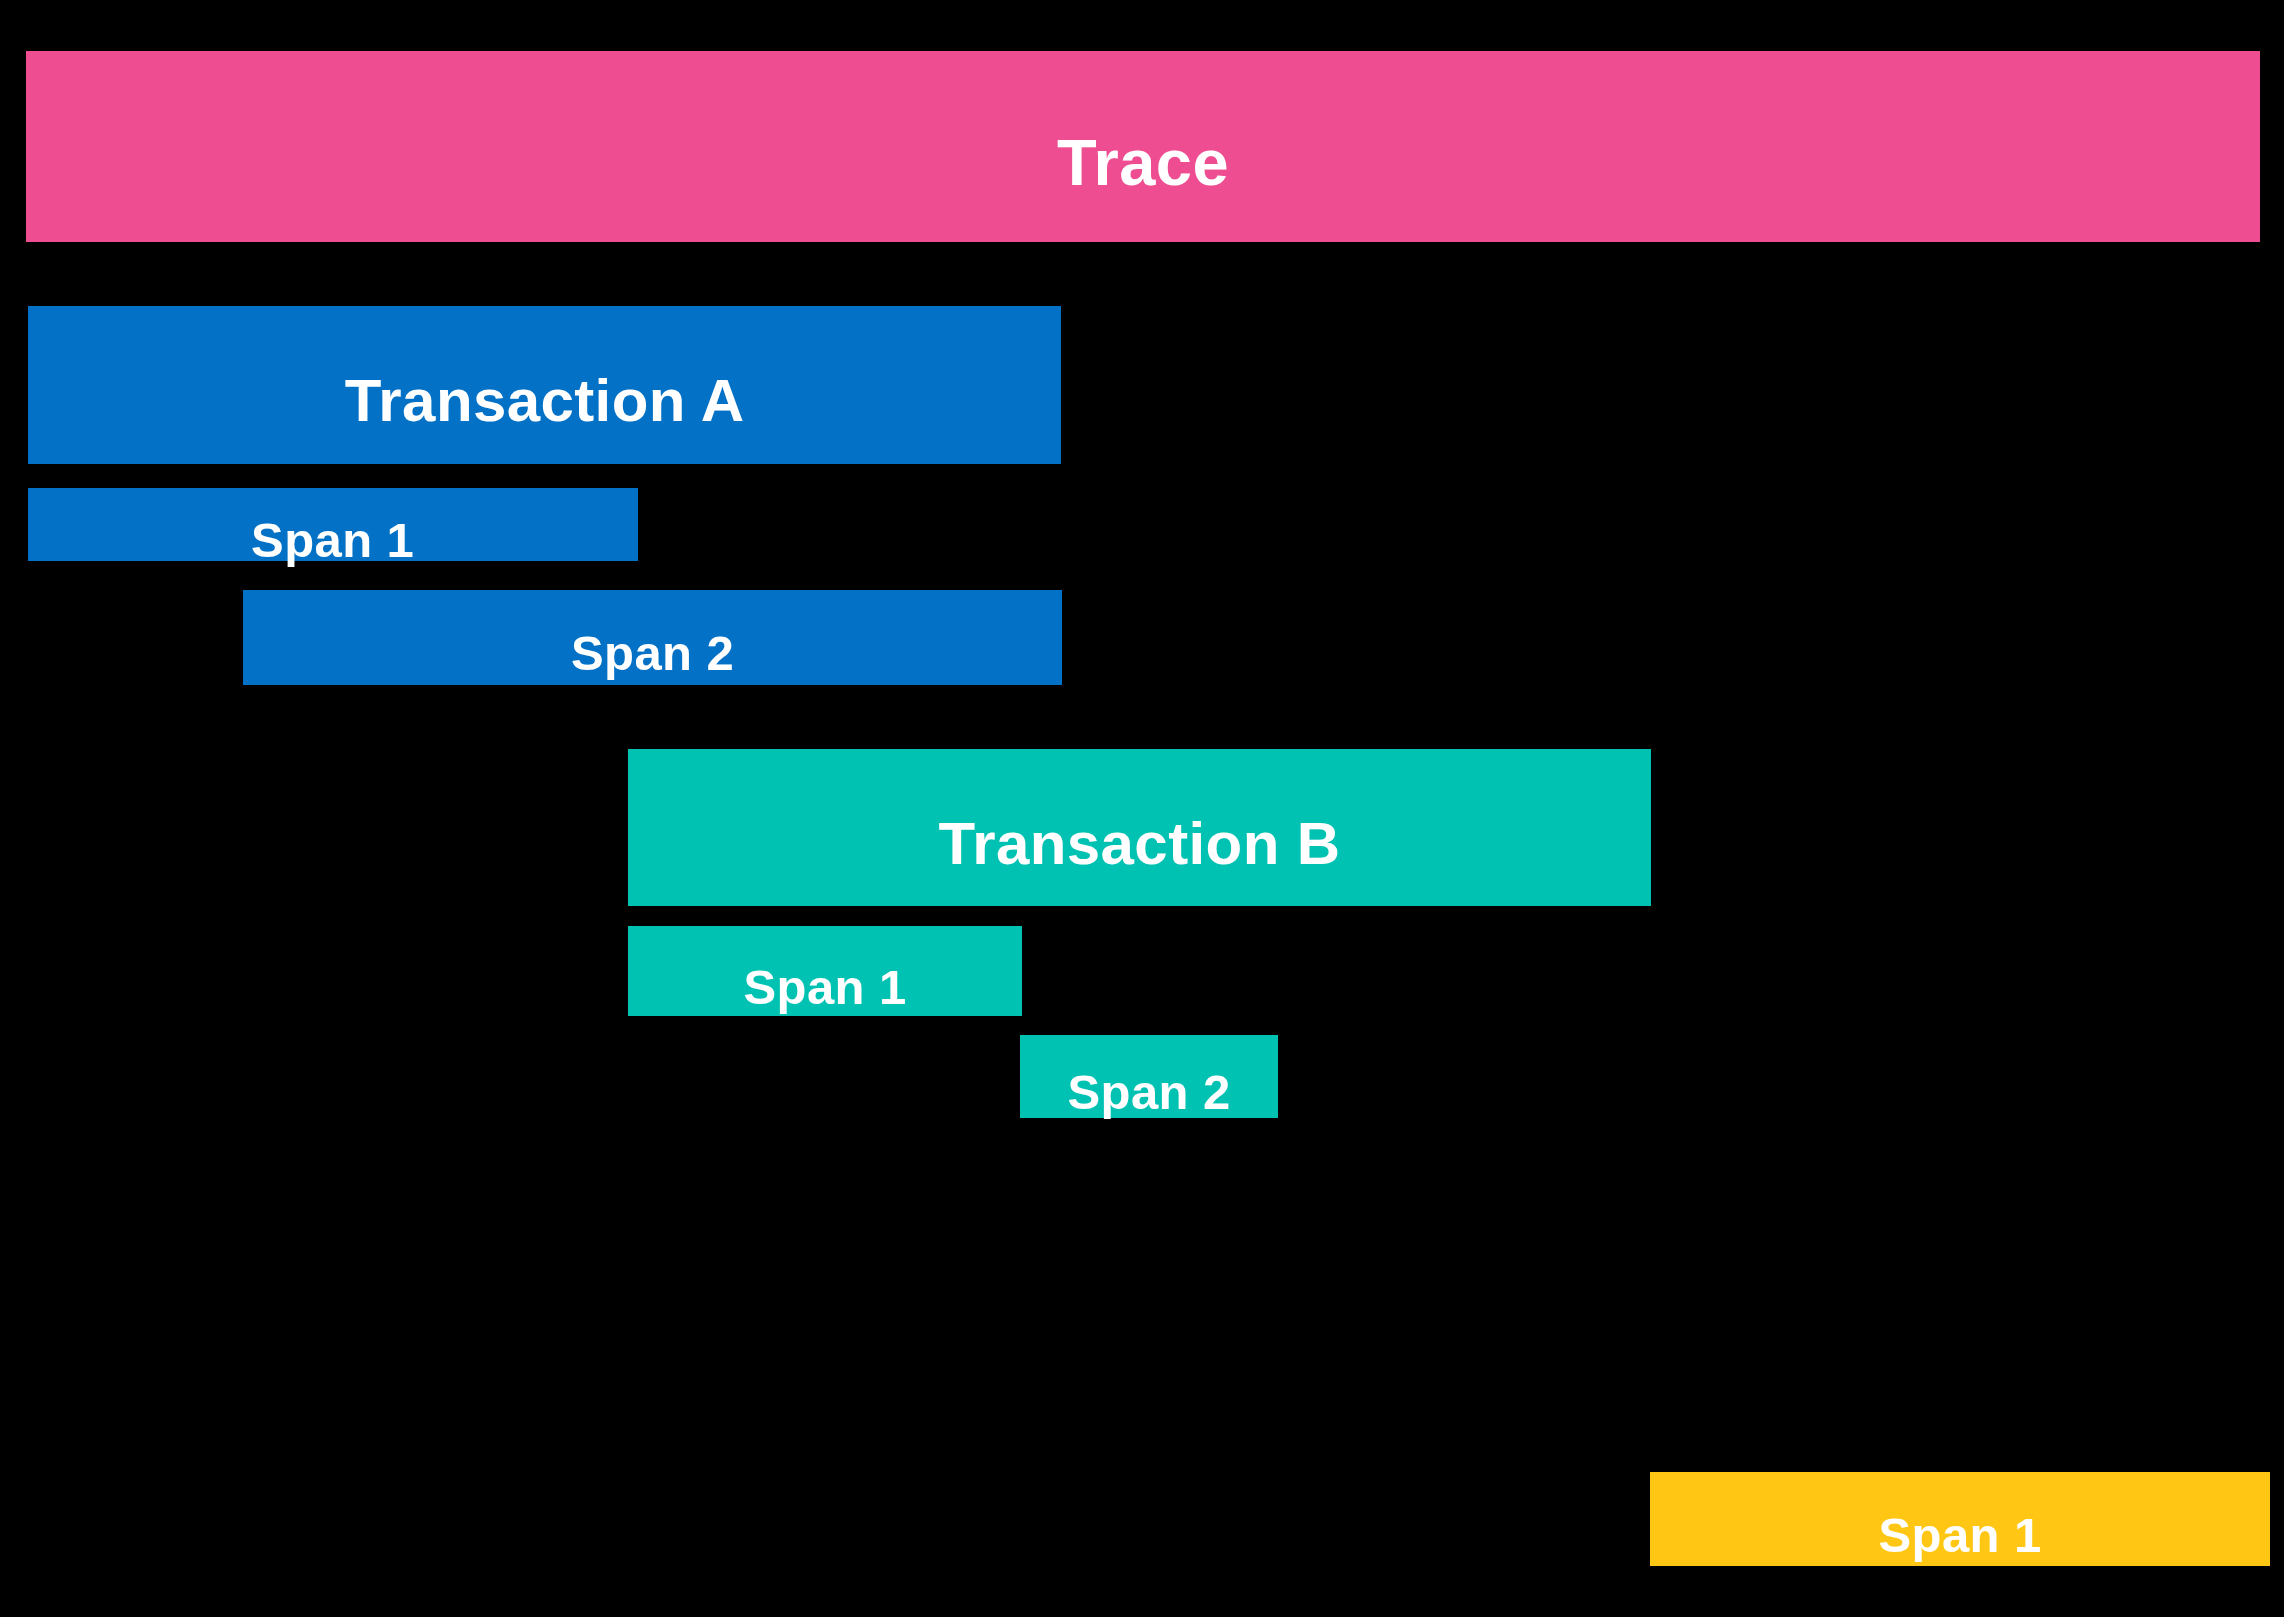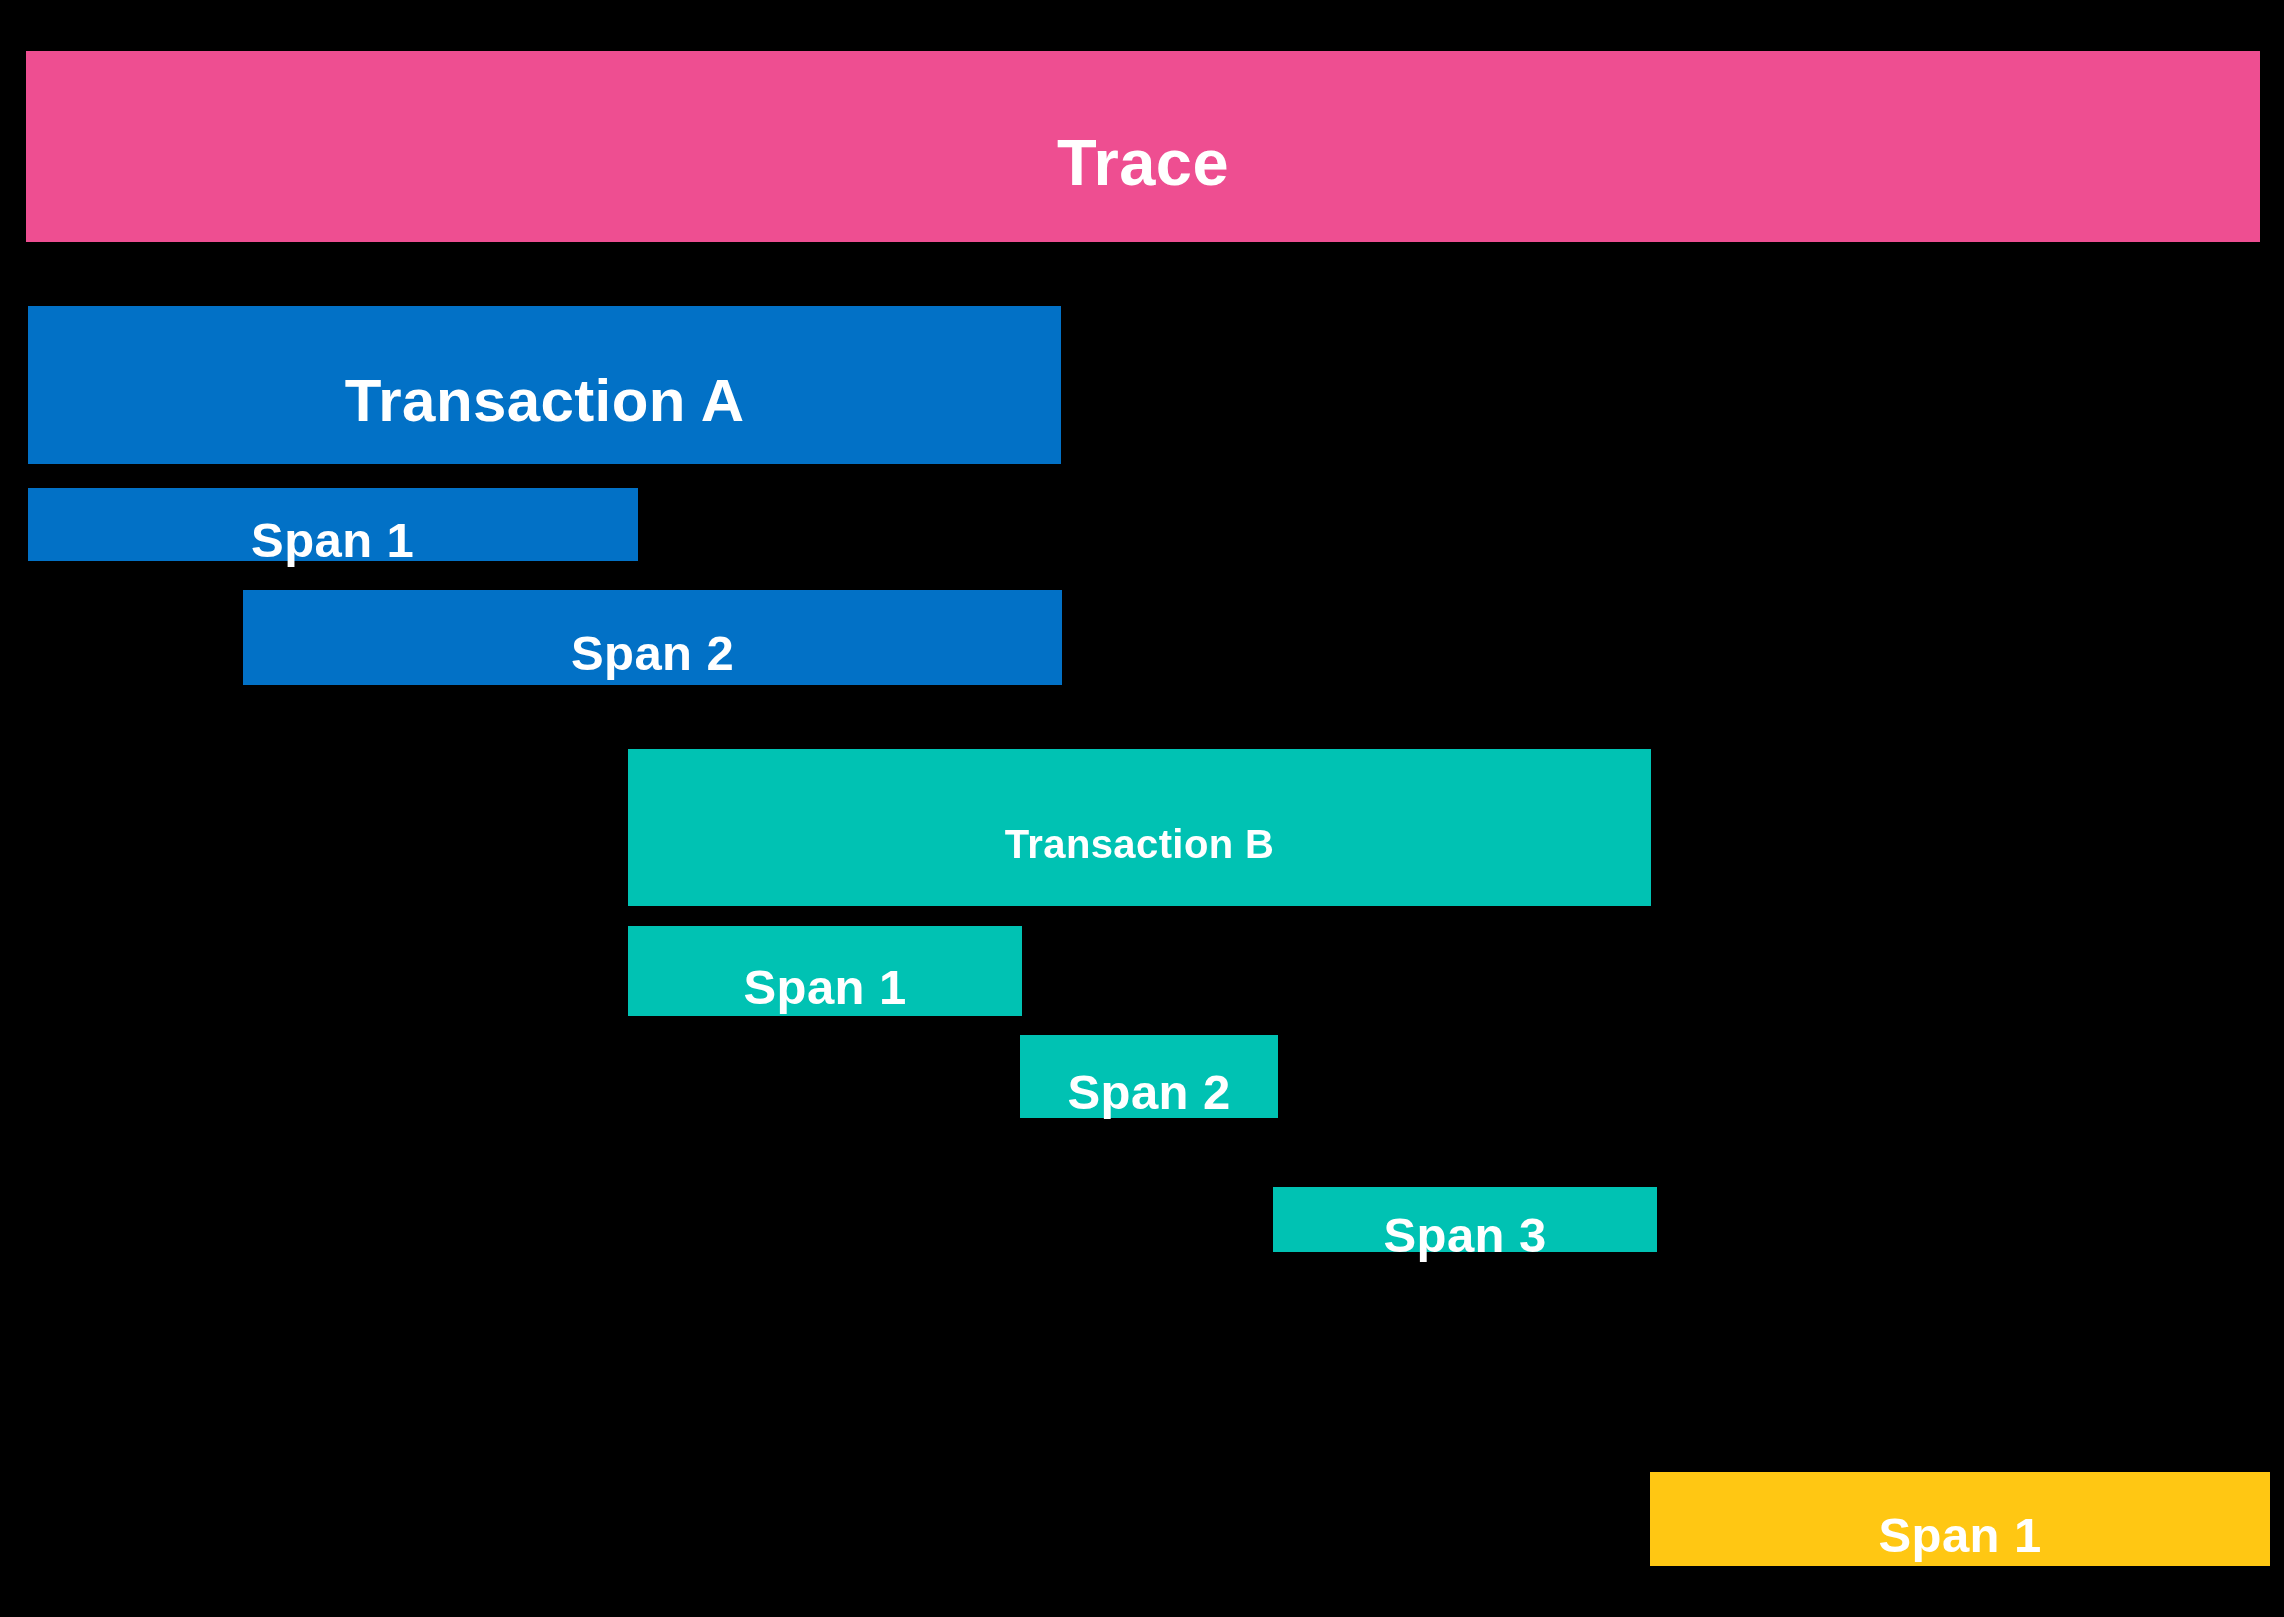--- a/index.html
+++ b/index.html
@@ -41,21 +41,21 @@
   #txn-a-bar .bar-label { font-size: 60px; }
 
   #txn-a-span-1   { left: 27.6px;   top: 488px;  width: 610px;  height: 73px;  background: #0271c6; }
   #txn-a-span-1 .bar-label { font-size: 49px; }
 
   #txn-a-span-2   { left: 243px;  top: 590px;  width: 819px; height: 95px; background: #0271c6; }
   #txn-a-span-2 .bar-label { font-size: 49px; }
 
   
   #txn-b-bar      { left: 628px;  top: 749px;  width: 1023px; height: 157px; background: #00c2b3; }
-  #txn-b-bar .bar-label { font-size: 40px; }
+  #txn-b-bar .bar-label { font-size: 60px; }
 
   #txn-b-span-1   { left: 628px;  top: 926px; width: 394px;  height: 90px; background: #00c2b3; }
   #txn-b-span-1 .bar-label { font-size: 49px; }
 
   #txn-b-span-2   { left: 1020px; top: 1035px; width: 258px;  height: 83px; background: #00c2b3; }
   #txn-b-span-2 .bar-label { font-size: 49px; }
 
   #txn-b-span-3   { left: 1273px; top: 1187px; width: 384px;  height: 65px;  background: #00c2b3; }
   #txn-b-span-3 .bar-label { font-size: 49px; }
 
@@ -87,22 +87,19 @@
 
   <div class="bar" id="txn-b-bar">
     <span class="bar-label">Transaction B</span>
   </div>
   <div class="bar" id="txn-b-span-1">
     <span class="bar-label">Span 1</span>
   </div>
   <div class="bar" id="txn-b-span-2">
     <span class="bar-label">Span 2</span>
   </div>
-  <div class="bar" id="txn-b-span-3">
-    <span class="bar-label">Span 3</span>
-  </div>
 
   <div class="bar" id="txn-c-span-1">
     <span class="bar-label">Span 1</span>
   </div>
 
 </div>
 
 
 </body></html>

